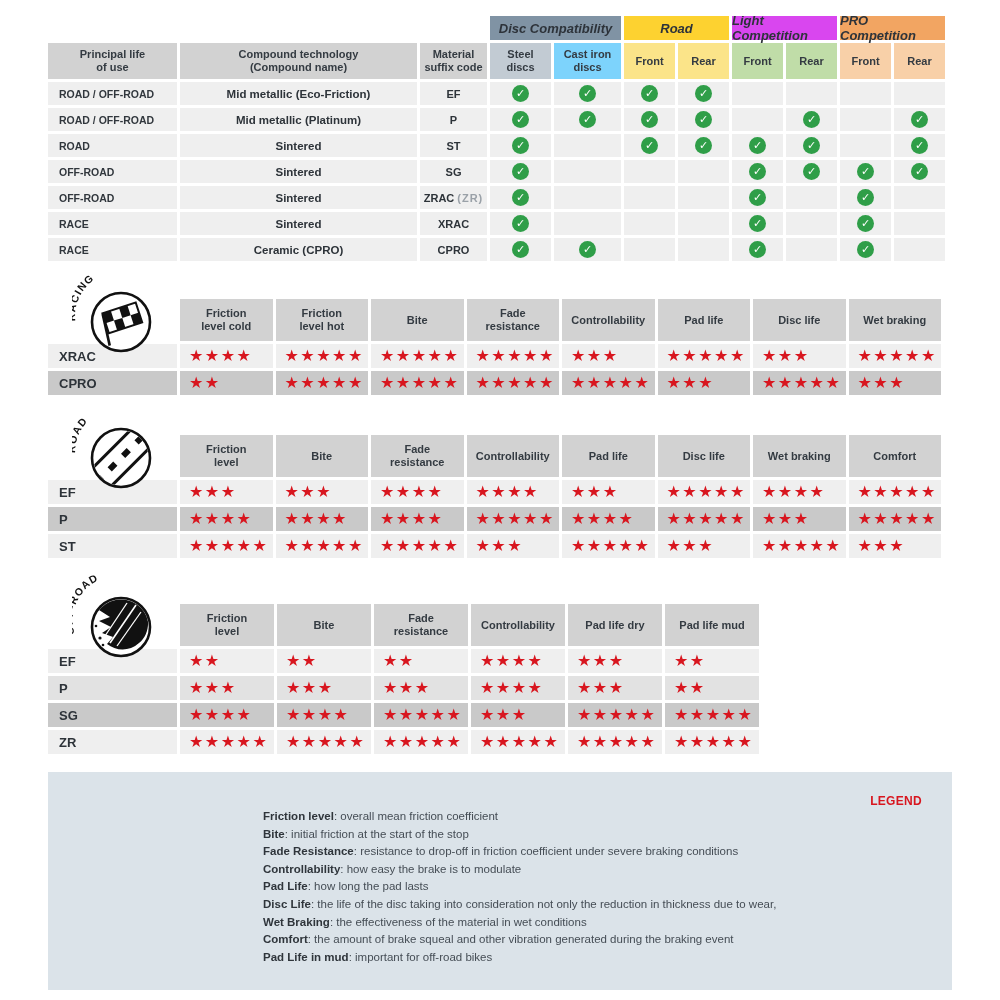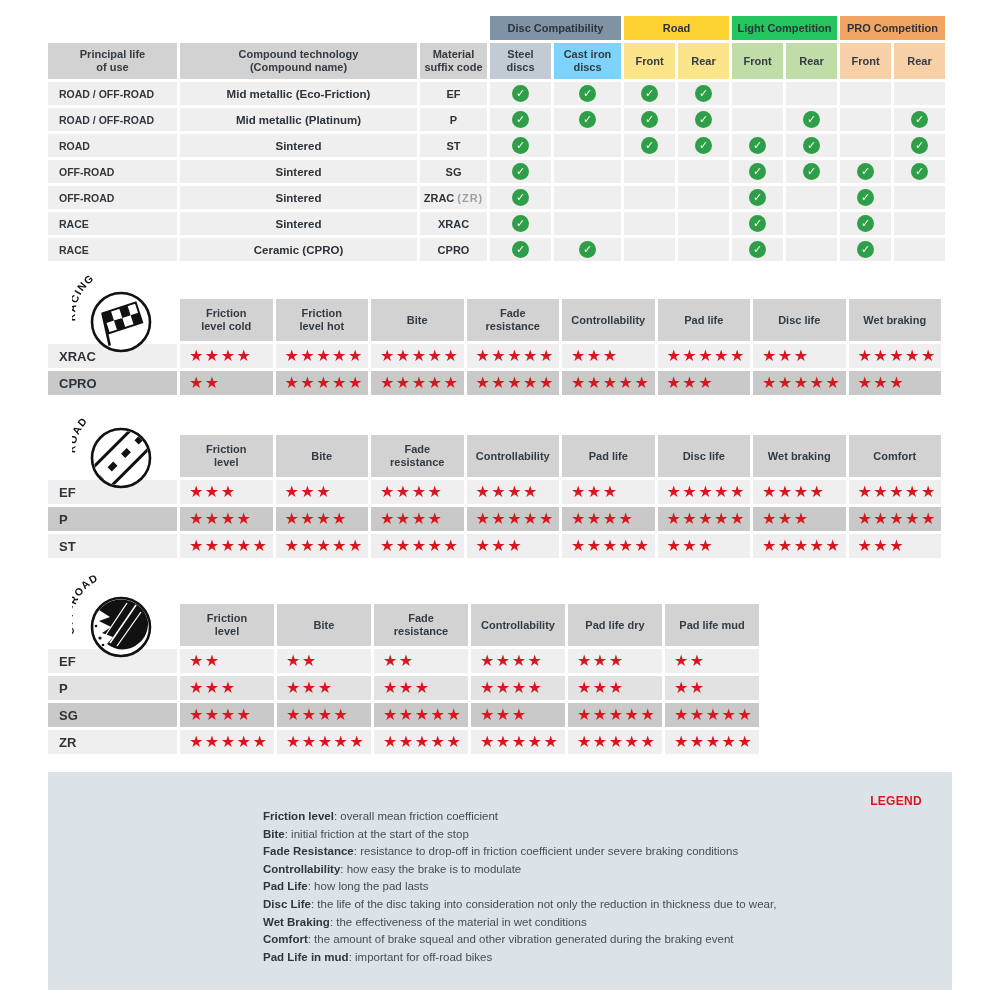--- a/index.html
+++ b/index.html
@@ -12,21 +12,21 @@
 
   
   .compat-grid{
     display:grid;
     grid-template-columns:129px 237px 67px 61px 67px 51px 51px 51px 51px 51px 51px;
     grid-template-rows:24px 36px repeat(7,23px);
     gap:3px;
   }
   .group-hdr{
     display:flex;align-items:center;justify-content:center;
-    font-size:11px;font-weight:bold;color:#2d333a;
+    font-size:13px;font-weight:bold;color:#2d333a;font-style:italic;
   }
   .hdr-cell{
     display:flex;align-items:center;justify-content:center;text-align:center;
     font-size:11px;font-weight:bold;color:#343b42;line-height:1.15;
     white-space:pre-line;background:var(--header-gray);
   }
   .cell{background:var(--row-light);display:flex;align-items:center;}
   .use-cell{font-size:10.5px;font-weight:bold;color:#31373d;padding-left:11px;}
   .compound-cell{justify-content:center;font-size:11.5px;font-weight:bold;color:#2d3339;}
   .code-cell{justify-content:center;font-size:11px;font-weight:bold;color:#2d3339;}
@@ -71,21 +71,21 @@
   .legend-line .term{font-weight:bold;color:#2f353b;}
 </style>
 </head>
 <body>
 
 <div class="page">
 
   <div class="compat-grid" id="compat-grid">
       <div class="group-hdr" style="background: rgb(128, 147, 164); grid-area: 1 / 4 / auto / span 2;">Disc Compatibility</div>
       <div class="group-hdr" style="background: rgb(253, 210, 48); grid-area: 1 / 6 / auto / span 2;">Road</div>
-      <div class="group-hdr" style="background: #22c55e; grid-area: 1 / 8 / auto / span 2;">Light Competition</div>
+      <div class="group-hdr" style="background: #d946ef; grid-area: 1 / 8 / auto / span 2;">Light Competition</div>
       <div class="group-hdr" style="background: rgb(242, 165, 98); grid-area: 1 / 10 / auto / span 2;">PRO Competition</div>
       <div class="hdr-cell" style="grid-area: 2 / 1;">Principal life
 of use</div>
       <div class="hdr-cell" style="grid-area: 2 / 2;">Compound technology
 (Compound name)</div>
       <div class="hdr-cell" style="grid-area: 2 / 3;">Material
 suffix code</div>
       <div class="hdr-cell" style="background: rgb(194, 203, 211); grid-area: 2 / 4;">Steel
 discs</div>
       <div class="hdr-cell" style="background: #7dd3fc; grid-area: 2 / 5;">Cast iron

